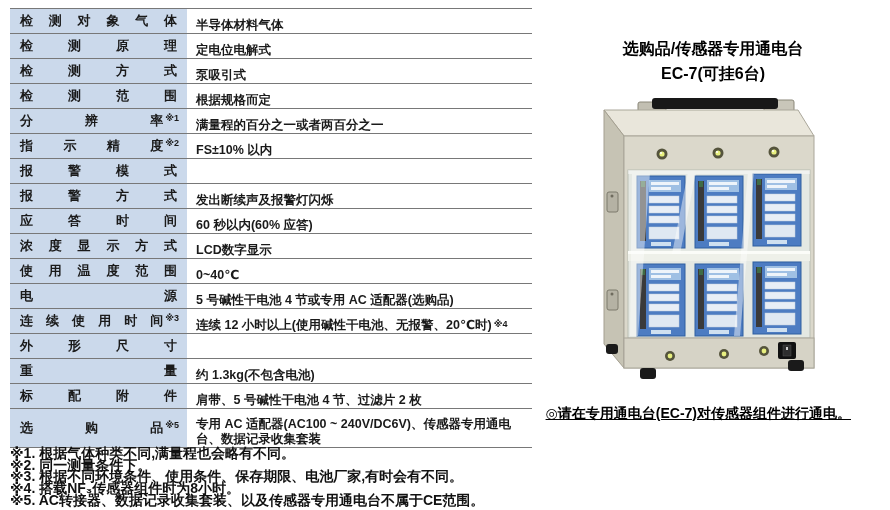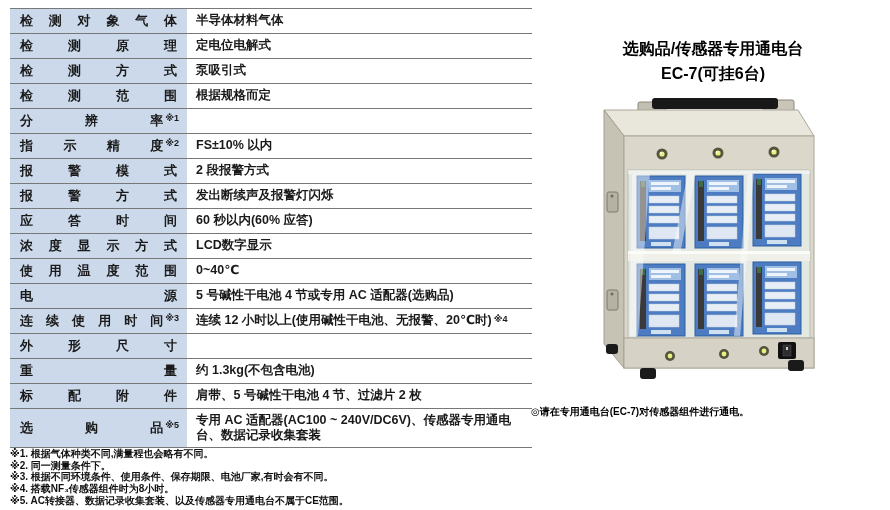--- a/index.html
+++ b/index.html
@@ -28,43 +28,43 @@
     display:flex;align-items:center;
     padding:0 8px 0 10px;
     font-size:13px;font-weight:bold;
   }
   .label-chars{flex:1;display:flex;justify-content:space-between;}
   .marker{
     font-size:9px;font-weight:bold;
     position:relative;top:-3px;margin-left:2px;white-space:nowrap;
   }
   .spec-value-wrap{
-    flex:1;display:flex;align-items:center;
+    flex:1;display:flex;align-items:flex-end;
     padding:0 4px 0 9px;
     font-size:12.5px;font-weight:bold;line-height:14.5px;
   }
   .spec-value{display:inline;}
   .spec-value-wrap .marker{top:-2px;}
 
   
   .footnotes{
     position:absolute;left:10px;top:448px;width:530px;
-    font-size:10px;font-weight:bold;line-height:11.7px;color:#111;
+    font-size:14px;font-weight:bold;line-height:11.7px;color:#111;
   }
 
   
   .product-title{
     position:absolute;left:565px;top:36px;width:296px;
     text-align:center;font-size:16px;font-weight:bold;line-height:25px;
     color:#000;
   }
   .product-photo{position:absolute;left:552px;top:94px;width:286px;height:298px;}
   .product-caption{
     position:absolute;left:531px;top:405px;width:320px;
-    text-align:left;font-size:10px;font-weight:bold;color:#000;
+    text-align:right;font-size:14px;font-weight:bold;color:#000;text-decoration:underline;
   }
 </style>
 </head>
 <body>
 
 <div class="page">
 
   <div class="spec-table">
 
       <div class="spec-row">
@@ -139,20 +139,25 @@
 
       <div class="spec-row">
         <div class="spec-label">
           <span class="label-chars">
             <span>分</span>
             <span>辨</span>
             <span>率</span>
           </span>
           <span class="marker">※1</span>
         </div>
+        <div class="spec-value-wrap">
+          <span>
+            <span class="spec-value">满量程的百分之一或者两百分之一</span><span class="marker"></span>
+          </span>
+        </div>
       </div>
 
       <div class="spec-row">
         <div class="spec-label">
           <span class="label-chars">
             <span>指</span>
             <span>示</span>
             <span>精</span>
             <span>度</span>
           </span>
@@ -167,25 +172,20 @@
 
       <div class="spec-row">
         <div class="spec-label">
           <span class="label-chars">
             <span>报</span>
             <span>警</span>
             <span>模</span>
             <span>式</span>
           </span>
           <span class="marker"></span>
-        </div>
-        <div class="spec-value-wrap">
-          <span>
-            <span class="spec-value">2 段报警方式</span><span class="marker"></span>
-          </span>
         </div>
       </div>
 
       <div class="spec-row">
         <div class="spec-label">
           <span class="label-chars">
             <span>报</span>
             <span>警</span>
             <span>方</span>
             <span>式</span>

